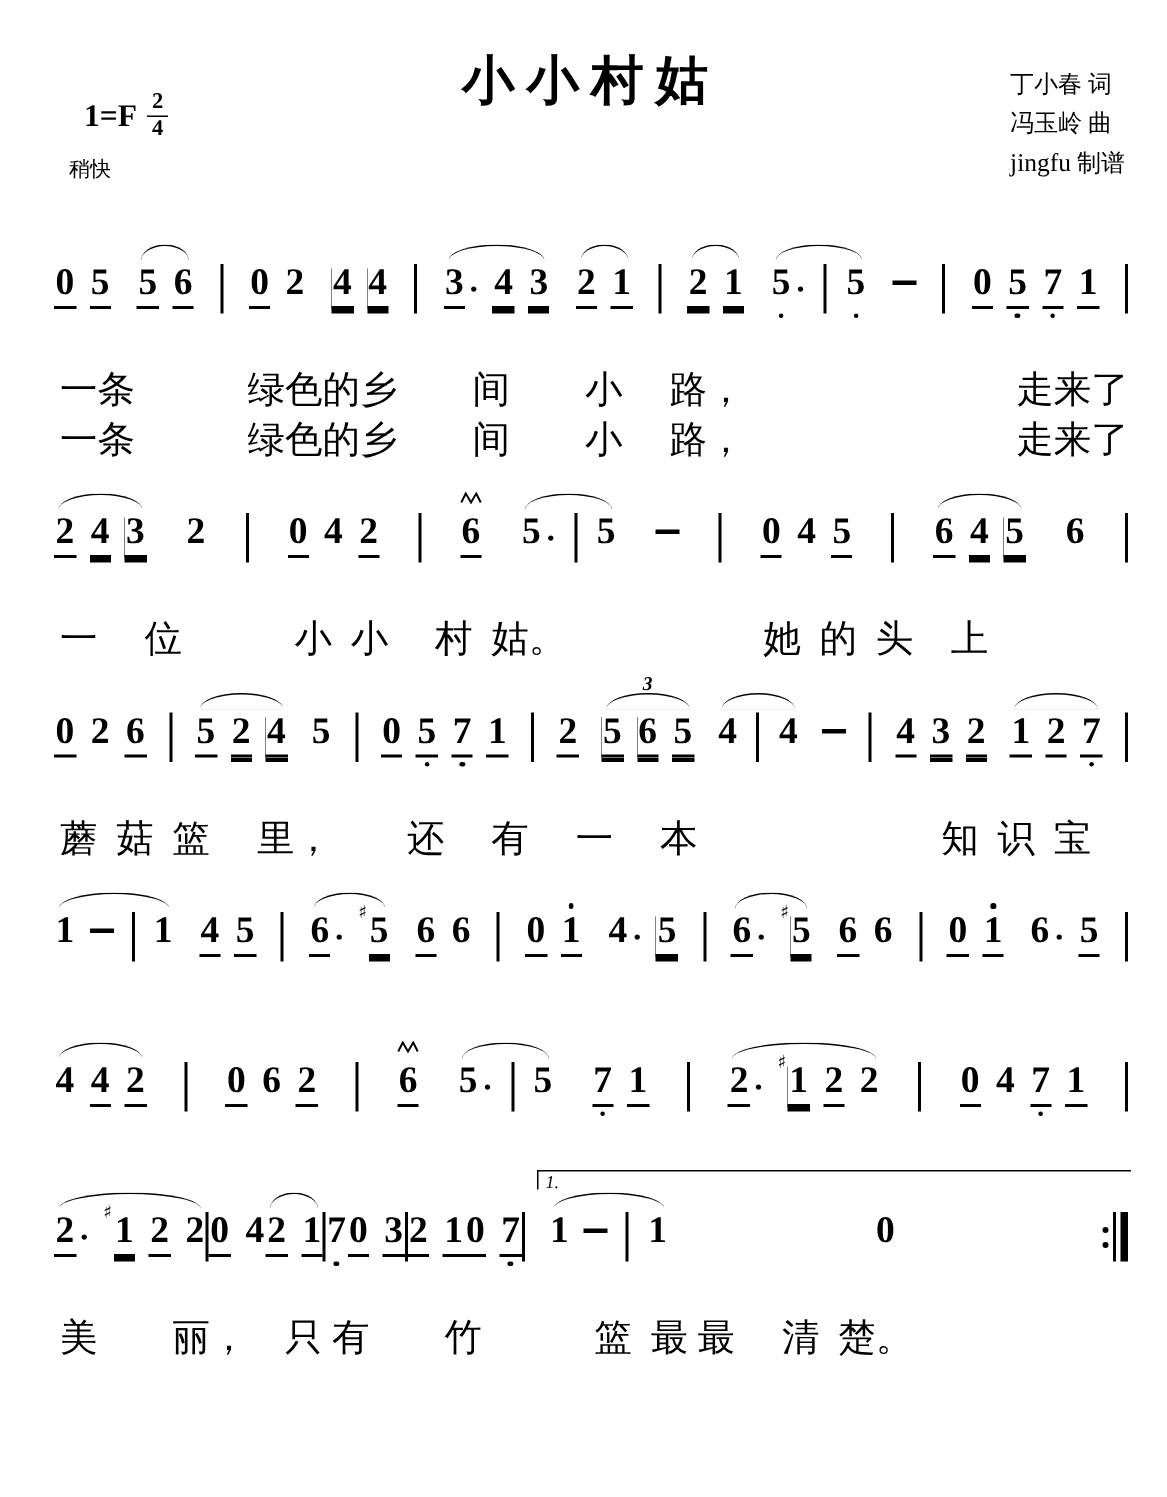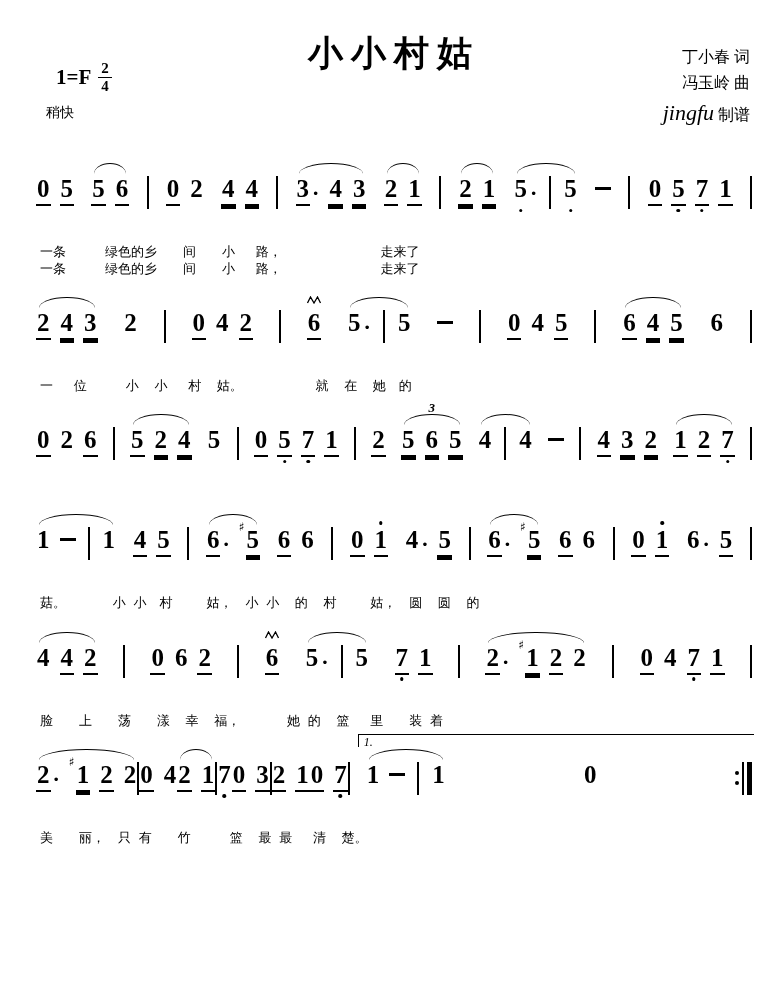--- a/index.html
+++ b/index.html
@@ -9,22 +9,22 @@
   
   .header{position:relative;height:138px;}
   .title{text-align:center;font-size:35px;font-weight:700;letter-spacing:8px;padding-top:22px;
          font-family:"Liberation Serif", serif;}
   .key-block{position:absolute;left:10px;top:52px;display:flex;align-items:center;gap:7px;
              font-size:21px;font-weight:700;margin-left:10px;}
   .frac{display:inline-flex;flex-direction:column;align-items:center;font-size:15px;line-height:1.1;font-weight:700;}
   .frac .ftop{border-bottom:1.5px solid #000;padding:0 3px;}
   .frac .fbot{padding:0 3px;}
   .tempo{position:absolute;left:10px;top:96px;font-size:14px;}
-  .credits{position:absolute;right:2px;top:36px;font-size:16px;line-height:1.6;text-align:right;}
-  .credits .engraver-name{font-style:italic;font-size:22px;}
+  .credits{position:absolute;right:2px;top:36px;font-size:16px;line-height:1.6;text-align:left;}
+  .credits .engraver-name{font-size:17px;}
   
   .system{margin-bottom:2px;}
   .score-line{display:flex;justify-content:space-between;align-items:flex-start;padding-top:30px;min-height:68px;}
   .group{position:relative;display:inline-flex;align-items:flex-start;gap:9px;}
   .note{position:relative;display:inline-flex;align-items:flex-start;}
   .nrow{display:inline-flex;align-items:flex-start;}
   .digit{font-family:"Liberation Serif", serif;font-weight:700;font-size:25px;line-height:1;
          display:inline-block;position:relative;padding:0 1px 3px;}
   .u1{border-bottom:2px solid #000;}
   .u2{border-bottom:2px solid #000;box-shadow:0 3px 0 #000;}
@@ -47,21 +47,21 @@
        border-radius:50% 50% 0 0 / 100% 100% 0 0;}
   .tup{position:absolute;top:-27px;left:50%;transform:translateX(-50%);font-size:13px;
        font-style:italic;font-weight:700;}
   .mord{position:absolute;top:-14px;left:50%;transform:translateX(-50%);line-height:0;}
   .volta{position:relative;display:inline-flex;flex:1;justify-content:space-between;
          align-items:flex-start;margin-left:16px;}
   .volta::before{content:"";position:absolute;top:-28px;left:-8px;right:-2px;height:12px;
                  border-top:1.6px solid #000;border-left:1.6px solid #000;}
   .volta-lbl{position:absolute;top:-27px;left:-2px;font-size:12px;font-style:italic;}
   .lyrics{padding-left:4px;}
-  .lyric-row{font-size:13px;line-height:1.32;white-space:pre;font-family:Liberation Mono, monospace;}
+  .lyric-row{font-size:25px;line-height:1.32;white-space:pre;font-family:Liberation Serif, serif;}
 </style>
 </head>
 <body>
 
 <div class="page">
   <div class="header">
     <div class="title">小小村姑</div>
     <div class="key-block">
       <span>1=F</span>
       <span class="frac">
@@ -342,21 +342,21 @@
           <span class="group">
             <span class="note">
               <span class="nrow">
                 <span class="digit">6</span>
               </span>
             </span>
           </span>
           <span class="bar"></span>
         </div>
         <div class="lyrics">
-          <div class="lyric-row">一　 位　　　小  小　 村  姑。　　　　　 就  在  她　的</div>
+          <div class="lyric-row">一　 位　　　小  小　 村  姑。　　　　　 她  的  头　上</div>
         </div>
       </div>
       <div class="system">
         <div class="score-line">
           <span class="group">
             <span class="note">
               <span class="nrow">
                 <span class="digit u1">0</span>
               </span>
             </span>
@@ -498,20 +498,21 @@
             </span>
             <span class="note">
               <span class="nrow">
                 <span class="digit u1 lo">7</span>
               </span>
             </span>
           </span>
           <span class="bar"></span>
         </div>
         <div class="lyrics">
+          <div class="lyric-row">蘑  菇  篮　 里，　　还　 有　 一　 本　　　　　　  知  识  宝</div>
         </div>
       </div>
       <div class="system">
         <div class="score-line">
           <span class="group">
             <span class="arc"></span>
             <span class="note">
               <span class="nrow">
                 <span class="digit">1</span>
               </span>
@@ -642,21 +643,20 @@
             </span>
             <span class="note">
               <span class="nrow">
                 <span class="digit u1">5</span>
               </span>
             </span>
           </span>
           <span class="bar"></span>
         </div>
         <div class="lyrics">
-          <div class="lyric-row">菇。　　　 小 小　村　　 姑，　小 小  的  村　　 姑，　圆  圆  的</div>
         </div>
       </div>
       <div class="system">
         <div class="score-line">
           <span class="group">
             <span class="arc"></span>
             <span class="note">
               <span class="nrow">
                 <span class="digit">4</span>
               </span>
@@ -773,21 +773,20 @@
             </span>
             <span class="note">
               <span class="nrow">
                 <span class="digit u1">1</span>
               </span>
             </span>
           </span>
           <span class="bar"></span>
         </div>
         <div class="lyrics">
-          <div class="lyric-row">脸　　上　　荡　　漾  幸  福，　　　 她 的  篮　 里　　装 着</div>
         </div>
       </div>
       <div class="system">
         <div class="score-line">
           <span class="group">
             <span class="arc"></span>
             <span class="note">
               <span class="nrow">
                 <span class="digit u1">2</span>
                 <span class="ddot">·</span>

